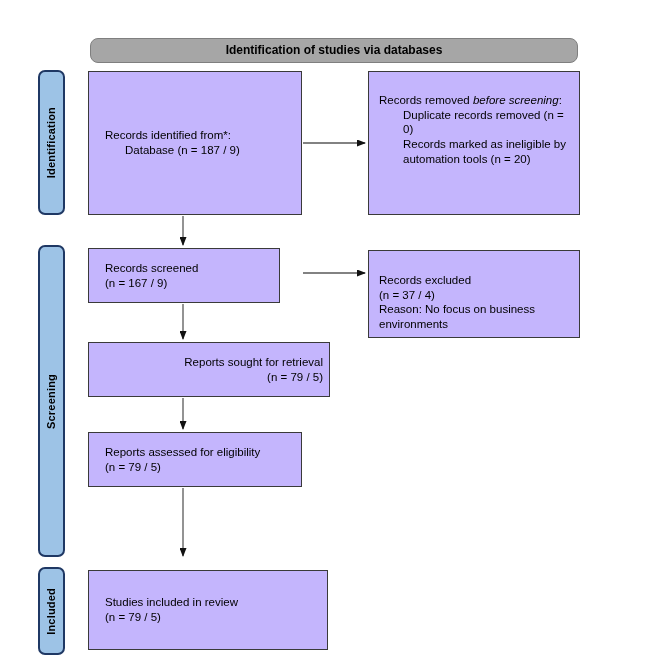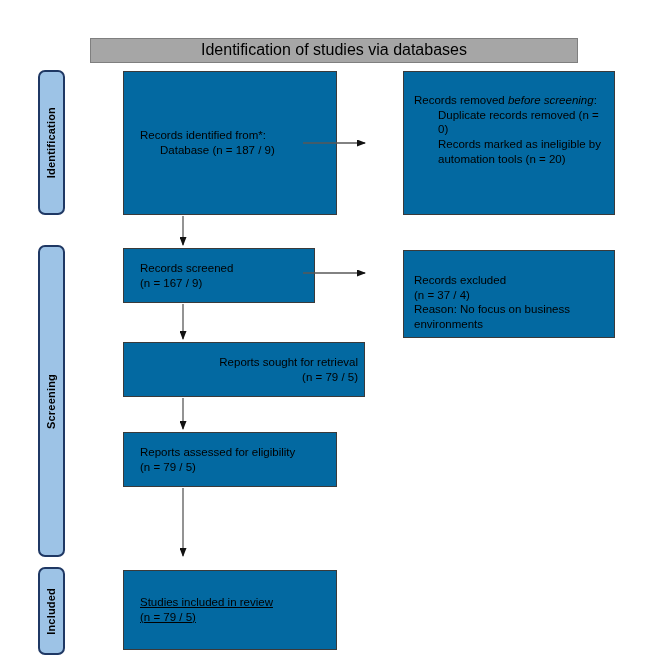--- a/index.html
+++ b/index.html
@@ -12,62 +12,61 @@
     color: #000000;
     font-size: 11.5px;
     line-height: 1.28;
   }
   .abs { position: absolute; box-sizing: border-box; }
 
   .header-box {
     left: 90px; top: 38px; width: 488px; height: 25px;
     background: #a6a6a6;
     border: 1px solid #7f7f7f;
-    border-radius: 0;
+    border-radius: 8px;
     display: flex; align-items: center; justify-content: center;
-    font-weight: normal; font-size: 16px;
+    font-weight: bold; font-size: 12px;
   }
 
   .stage-box {
     left: 38px; width: 27px;
     background: #9dc3e6;
     border: 2px solid #1f3864;
     border-radius: 7px;
     display: flex; align-items: center; justify-content: center;
   }
   .stage-box .vtext {
     writing-mode: vertical-rl;
     transform: rotate(180deg);
     font-weight: bold;
     font-size: 11px;
     letter-spacing: 0.2px;
     white-space: nowrap;
   }
 
   .flow-box {
-    background: #0369a1;
+    background: #c4b5fd;
     border: 1.5px solid #3a3a3a;
-    margin-left: 35px;
   }
   .center-col {
     display: flex; flex-direction: column; justify-content: center;
     padding-left: 16px; padding-right: 6px;
   }
   .indent1 { margin-left: 20px; }
   .indent2 { margin-left: 24px; }
 
   #box-identified { left: 88px; top: 71px;  width: 214px; height: 144px; }
   #box-removed    { left: 368px; top: 71px; width: 212px; height: 144px;
                     padding: 21px 6px 0 10px; }
   #box-screened   { left: 88px; top: 248px; width: 192px; height: 55px; }
   #box-excluded   { left: 368px; top: 250px; width: 212px; height: 88px;
                     padding: 22px 8px 0 10px; }
   #box-sought     { left: 88px; top: 342px; width: 242px; height: 55px; text-align: right; }
   #box-assessed   { left: 88px; top: 432px; width: 214px; height: 55px; }
-  #box-included   { left: 88px; top: 570px; width: 214px; height: 80px; text-decoration: underline; }
+  #box-included   { left: 88px; top: 570px; width: 240px; height: 80px; }
 
   .arrows { left: 0; top: 0; width: 651px; height: 666px; pointer-events: none; }
 </style>
 </head>
 <body>
 
 <div class="canvas">
 
   <div class="abs header-box">
     <span>Identification of studies via databases</span>

